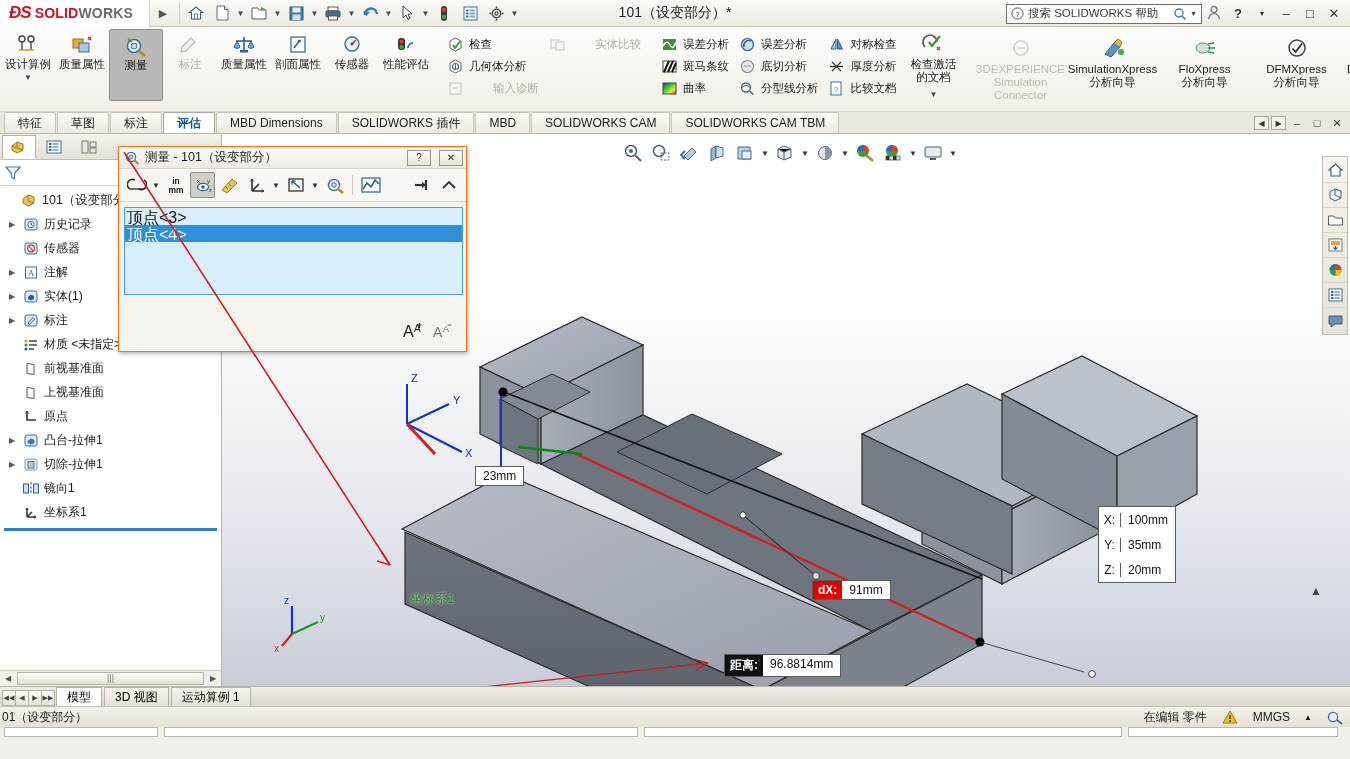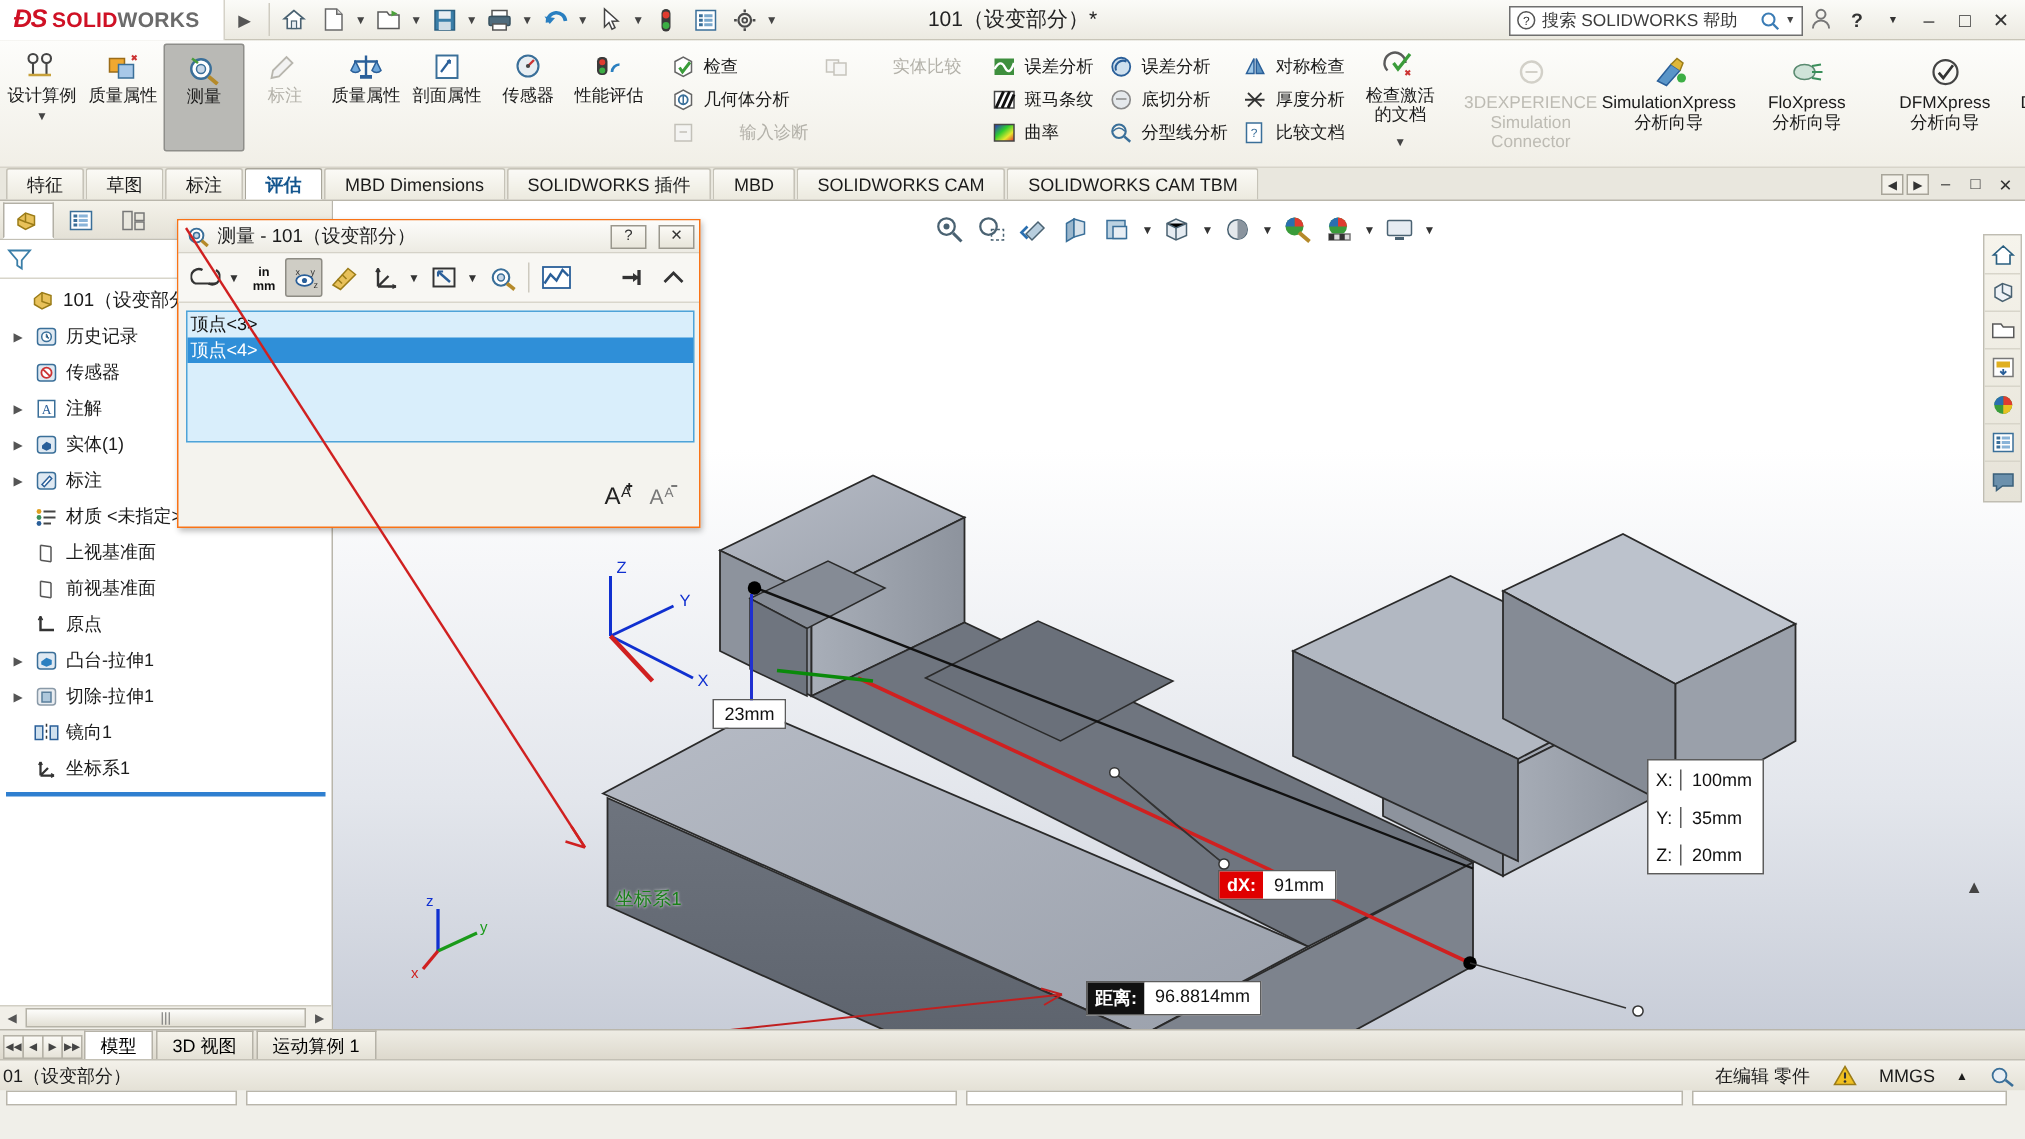--- a/index.html
+++ b/index.html
@@ -198,21 +198,21 @@
   .m-toolbar { height: 33px; display: flex; align-items: center; padding: 0 5px; gap: 2px;
                border-bottom: 1px solid #d9d6cb; background: #f8f7f3;}
   .m-tb { width: 25px; height: 26px; display:flex;align-items:center;justify-content:center;}
   .m-tb.pressed { background: #cfcdc5; border: 1px solid #8e8c84; border-radius:2px;}
   .m-caret { width: 10px; text-align: center; font-size: 8px; color: #333; }
   .m-tbsep { width: 1px; height: 20px; background: #cdcabf; margin: 0 3px;}
   .m-list {
     position: absolute; left: 5px; top: 60px; width: 339px; height: 88px;
     background: #d9eefb; border: 1px solid #4fa3d8;
   }
-  .m-item { height: 17px; font-size: 12px; padding-left: 2px; color: #111; }
+  .m-item { height: 17px; font-size: 16px; padding-left: 2px; color: #111; }
   .m-item.sel { background: #2f8fd8; color: #fff; }
   .m-footer { position: absolute; left: 0; bottom: 0; width: 100%; height: 52px; }
   .m-fbtn { position: absolute; bottom: 8px; font-size: 15px; color: #333; }
 </style>
 </head>
 <body>
 
 <div id="app">
 
   <div class="titlebar">
@@ -784,33 +784,33 @@
 
       <div class="trow" style="padding-left:4px">
         <span class="texp"></span>
         <span class="ticon">
           <svg width="16" height="15" viewBox="0 0 16 15">
               <path d="M4 2.5 L4 12.5" stroke="#555"></path>
               <path d="M11 3.5 L11 13.5" stroke="#555"></path>
               <path d="M4 2.5 L11 3.5 M4 12.5 L11 13.5" stroke="#555"></path>
             </svg>
         </span>
-        <span>上视基准面</span>
+        <span>前视基准面</span>
       </div>
 
       <div class="trow" style="padding-left:4px">
         <span class="texp"></span>
         <span class="ticon">
           <svg width="16" height="15" viewBox="0 0 16 15">
               <path d="M4 2.5 L4 12.5" stroke="#555"></path>
               <path d="M11 3.5 L11 13.5" stroke="#555"></path>
               <path d="M4 2.5 L11 3.5 M4 12.5 L11 13.5" stroke="#555"></path>
             </svg>
         </span>
-        <span>前视基准面</span>
+        <span>上视基准面</span>
       </div>
 
 
       <div class="trow" style="padding-left:4px">
         <span class="texp"></span>
         <span class="ticon">
           <svg width="16" height="15" viewBox="0 0 16 15">
               <path d="M4 2 V11 H13" stroke="#333" stroke-width="1.6" fill="none"></path>
               <path d="M4 2 L2.6 4.4 M4 2 L5.4 4.4" stroke="#333"></path>
             </svg>

